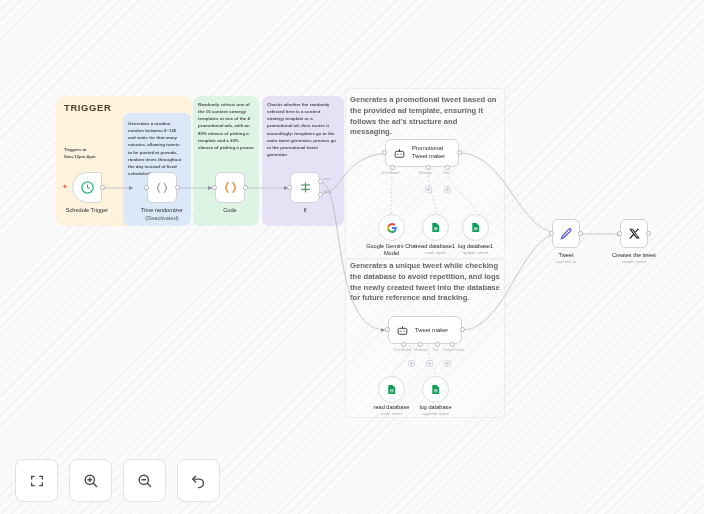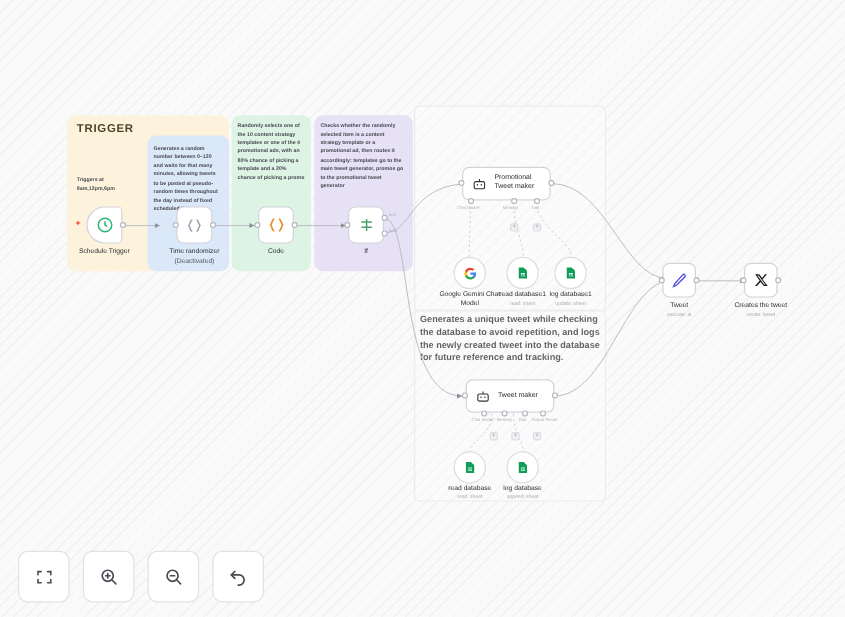--- a/index.html
+++ b/index.html
@@ -87,20 +87,21 @@
   <div class="group" style="left:193px;top:96px;width:66px;height:130px;background:#ddf3e4;"></div>
   <div class="group" style="left:262px;top:96px;width:82px;height:130px;background:#e6e1f5;"></div>
 
   <div class="group-title" style="left:64px;top:102px;">TRIGGER</div>
 
   <div class="note" style="left:128px;top:120px;width:57px;">Generates a random number between 0–120 and waits for that many minutes, allowing tweets to be posted at pseudo-random times throughout the day instead of fixed scheduled times</div>
   <div class="note" style="left:198px;top:101px;width:56px;">Randomly selects one of the 10 content strategy templates or one of the 4 promotional ads, with an 80% chance of picking a template and a 20% chance of picking a promo</div>
   <div class="note" style="left:267px;top:101px;width:71px;">Checks whether the randomly selected item is a content strategy template or a promotional ad, then routes it accordingly: templates go to the main tweet generator, promos go to the promotional tweet generator</div>
   <div class="note" style="left:64px;top:146px;width:44px;">Triggers at 9am,12pm,6pm</div>
 
+  <div class="heading" style="left:350px;top:95px;width:148px;">Generates a promotional tweet based on the provided ad template, ensuring it follows the ad's structure and messaging.</div>
   <div class="heading" style="left:350px;top:261px;width:152px;">Generates a unique tweet while checking the database to avoid repetition, and logs the newly created tweet into the database for future reference and tracking.</div>
 
   <div class="aibox" style="left:345px;top:88px;width:158px;height:170px;"></div>
   <div class="aibox" style="left:345px;top:258px;width:158px;height:158px;"></div>
 
   <svg id="edges">
     <defs>
       <marker id="arw" markerWidth="5" markerHeight="5" refX="4.2" refY="2.1" orient="auto" markerUnits="userSpaceOnUse">
         <path d="M0,0 L4.4,2.1 L0,4.2 z" fill="#8e8e99"></path>
       </marker>

